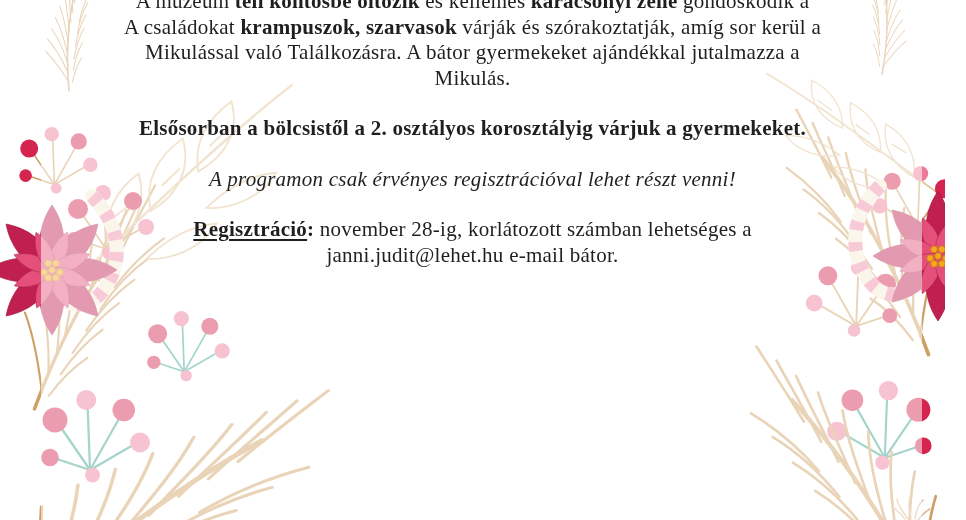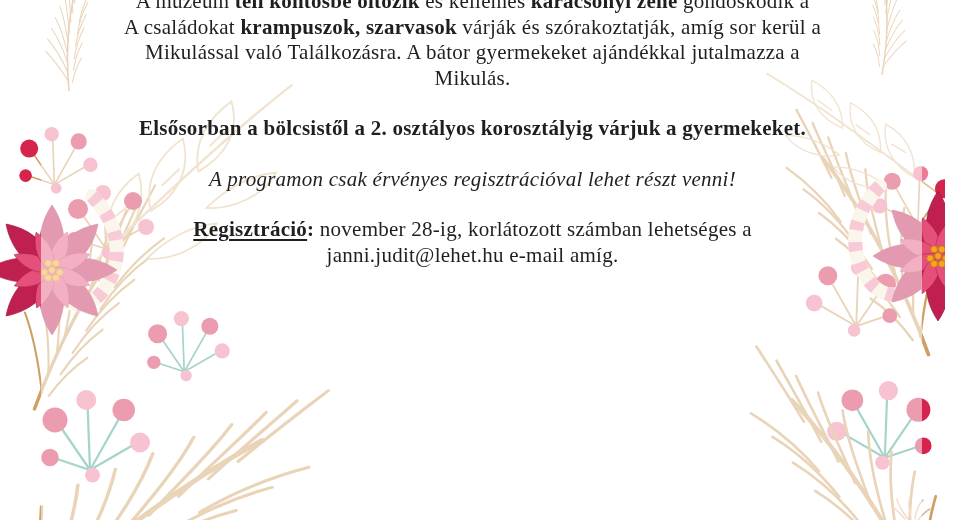--- a/index.html
+++ b/index.html
@@ -169,21 +169,21 @@
     <div class="para">
       <div class="line"><span class="b">Elsősorban a bölcsistől a 2. osztályos korosztályig várjuk a gyermekeket.</span></div>
     </div>
 
     <div class="para">
       <div class="line"><span class="i">A programon csak érvényes regisztrációval lehet részt venni!</span></div>
     </div>
 
     <div class="para">
       <div class="line"><span class="bu">Regisztráció</span><span class="b">:</span><span class="n"> november 28-ig, korlátozott számban lehetséges a</span></div>
-      <div class="line"><span class="n">janni.judit@lehet.hu</span><span class="n"> e-mail amíg.</span></div>
+      <div class="line"><span class="n">janni.judit@lehet.hu</span><span class="n"> e-mail bátor.</span></div>
     </div>
 
     <div class="para">
     </div>
 
 
   </div>
 </div>
 
 </body></html>

